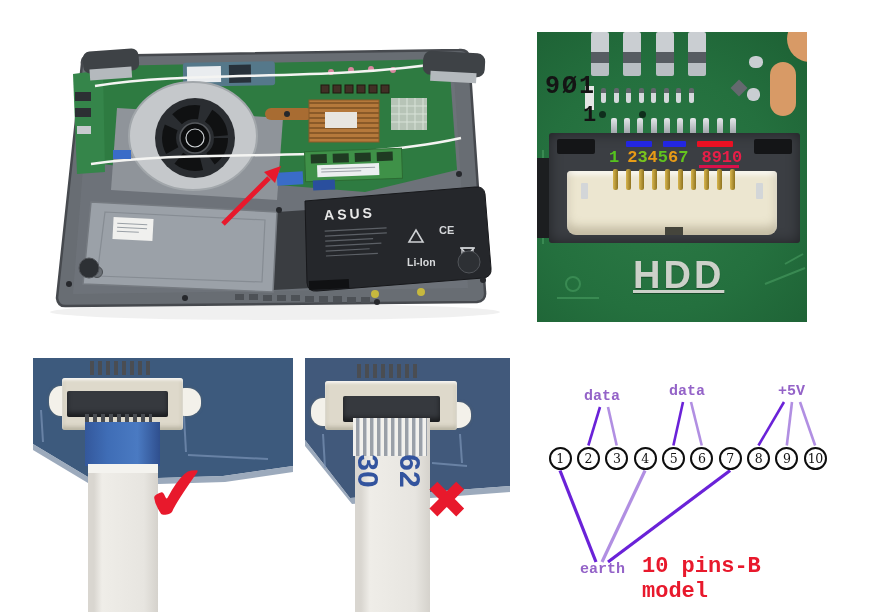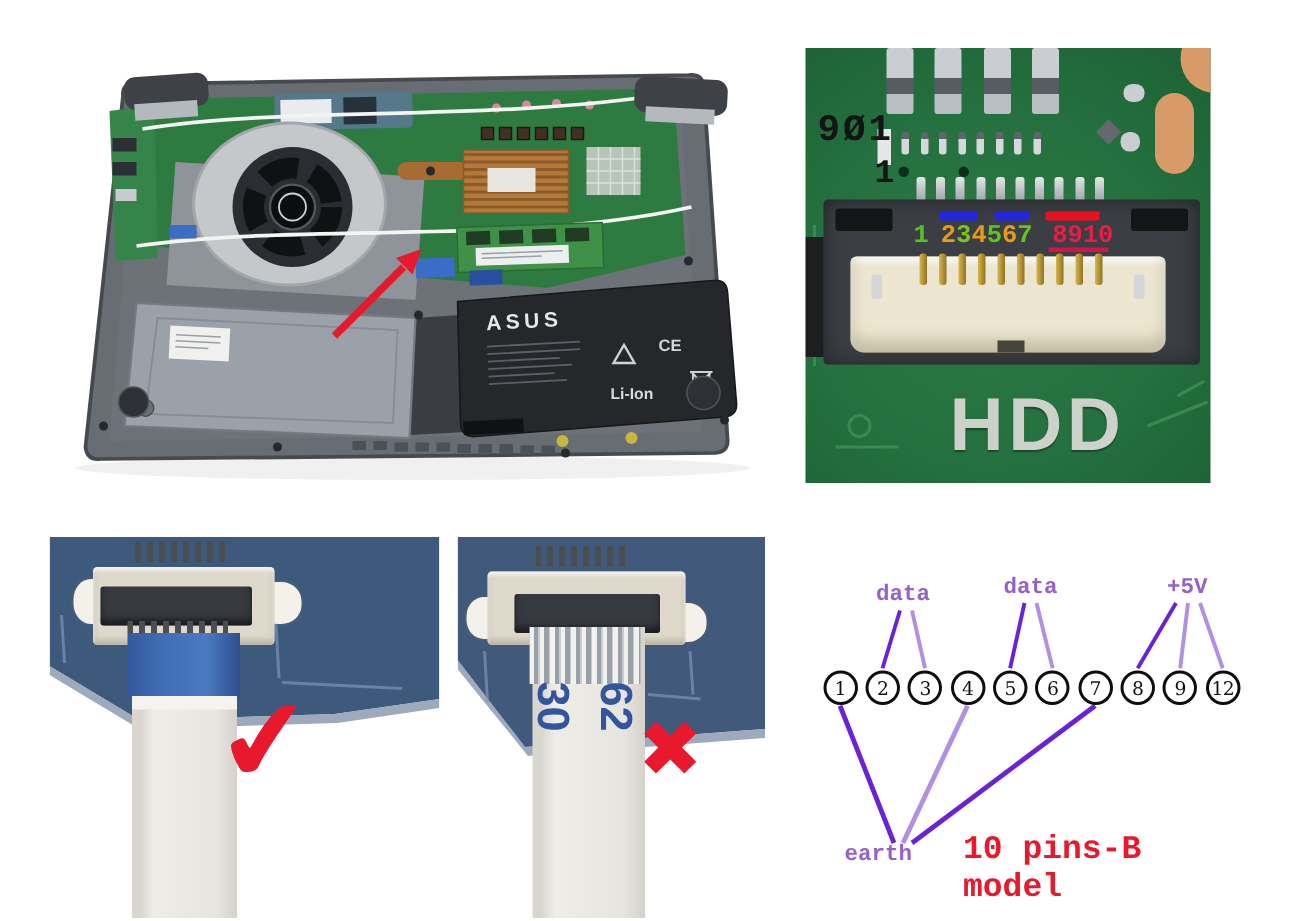--- a/index.html
+++ b/index.html
@@ -27,22 +27,22 @@
             border-radius:4px 4px 9px 9px;box-shadow:inset 0 -8px 10px rgba(120,110,80,.35),inset 0 4px 5px rgba(255,255,255,.7);}
   .gold-pin{position:absolute;width:5px;height:21px;border-radius:2px;
             background:linear-gradient(90deg,#d8b64e,#8f7320);}
   .side-tab{position:absolute;top:50px;width:7px;height:16px;background:#d3d6d8;border-radius:1px;}
   #hdd-silk{left:8px;top:40px;font:bold 25px "Liberation Mono",monospace;color:#141414;letter-spacing:2px;}
   #hdd-silk1{left:46px;top:71px;font:bold 22px "Liberation Mono",monospace;color:#141414;}
   #hdd-pin-labels{left:72px;top:116px;white-space:nowrap;font:bold 17px "Liberation Mono",monospace;}
   #hdd-pin-labels span{display:inline-block;}
   .hdd-bar{position:absolute;height:6px;border-radius:1px;top:109px;}
   #hdd-underline{position:absolute;height:3px;}
-  #hdd-text{left:96px;top:222px;font-weight:bold;font-size:50px;color:#ccd1c9;letter-spacing:3px;
-            text-shadow:0 1px 1px rgba(0,0,0,.35);}
+  #hdd-text{left:96px;top:222px;font-weight:bold;font-size:38px;color:#ccd1c9;letter-spacing:3px;
+            text-shadow:0 1px 1px rgba(0,0,0,.35);text-decoration:underline;}
   .copper{background:#d89a66;}
   .silverblob{background:#c9ced2;border-radius:45%;}
 
   
   .photo{overflow:hidden;}
   #photoA{left:33px;top:358px;width:260px;height:254px;}
   #photoB{left:305px;top:358px;width:205px;height:254px;}
   .conn-base{position:absolute;background:#ded9cb;border-radius:3px;
              box-shadow:inset 0 2px 3px rgba(255,255,255,.8),inset 0 -3px 4px rgba(90,85,60,.3);}
   .conn-bar{position:absolute;background:#36393e;border-radius:2px;box-shadow:inset 0 -4px 5px rgba(0,0,0,.5);}
@@ -57,21 +57,21 @@
   
   #pinout{left:540px;top:360px;width:300px;height:250px;}
   #pinout-lines{position:absolute;left:0;top:0;}
   .pin-circle{position:absolute;width:23px;height:23px;border:2.6px solid #0d0d0d;border-radius:50%;
               background:#fff;display:flex;align-items:center;justify-content:center;
               font-family:"DejaVu Serif",serif;font-size:12.5px;letter-spacing:-0.5px;color:#111;}
   .plabel{position:absolute;font:15px "Liberation Mono",monospace;font-weight:bold;}
   #pl0{left:44px;top:28px;}
   #pl1{left:129px;top:23px;}
   #pl2{left:238px;top:23px;}
-  #pl3{left:23px;top:201px;}
+  #pl3{left:40px;top:201px;}
   #ptitle{position:absolute;left:102px;top:194px;font:bold 22px "Liberation Mono",monospace;}
 </style>
 </head>
 <body>
 
 <div id="canvas">
 
   <svg id="laptop" class="abs" viewBox="0 0 495 300">
     <defs>
       <pattern id="fins" width="8" height="5" patternUnits="userSpaceOnUse">
@@ -362,18 +362,18 @@
     <div id="pin-row">
         <div class="pin-circle" style="left: 8.5px; top: 86.5px;">1</div>
         <div class="pin-circle" style="left: 36.85px; top: 86.5px;">2</div>
         <div class="pin-circle" style="left: 65.2px; top: 86.5px;">3</div>
         <div class="pin-circle" style="left: 93.55px; top: 86.5px;">4</div>
         <div class="pin-circle" style="left: 121.9px; top: 86.5px;">5</div>
         <div class="pin-circle" style="left: 150.25px; top: 86.5px;">6</div>
         <div class="pin-circle" style="left: 178.6px; top: 86.5px;">7</div>
         <div class="pin-circle" style="left: 206.95px; top: 86.5px;">8</div>
         <div class="pin-circle" style="left: 235.3px; top: 86.5px;">9</div>
-        <div class="pin-circle" style="left: 263.65px; top: 86.5px;">12</div>
+        <div class="pin-circle" style="left: 263.65px; top: 86.5px;">10</div>
       </div>
     <span id="ptitle" style="color: rgb(232, 25, 44);">10 pins-B model</span>
   </div>
 
 </div>
 
 </body></html>

